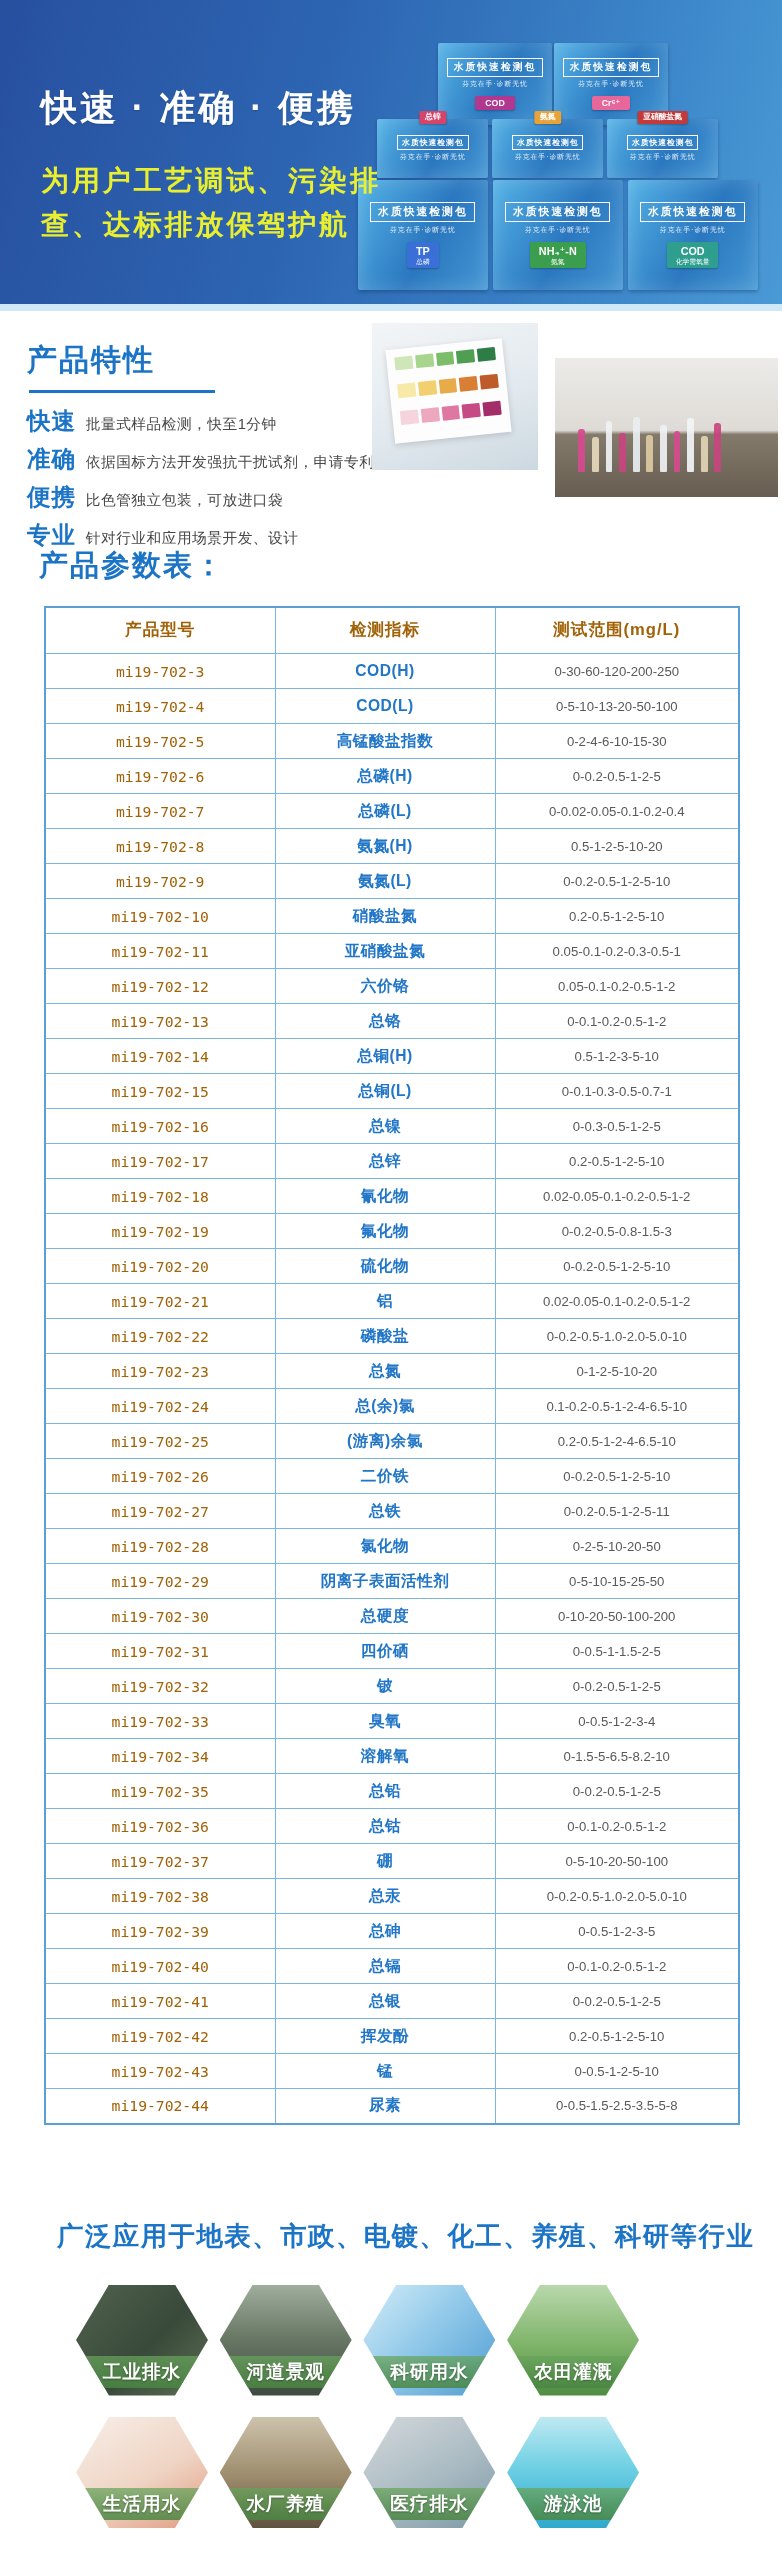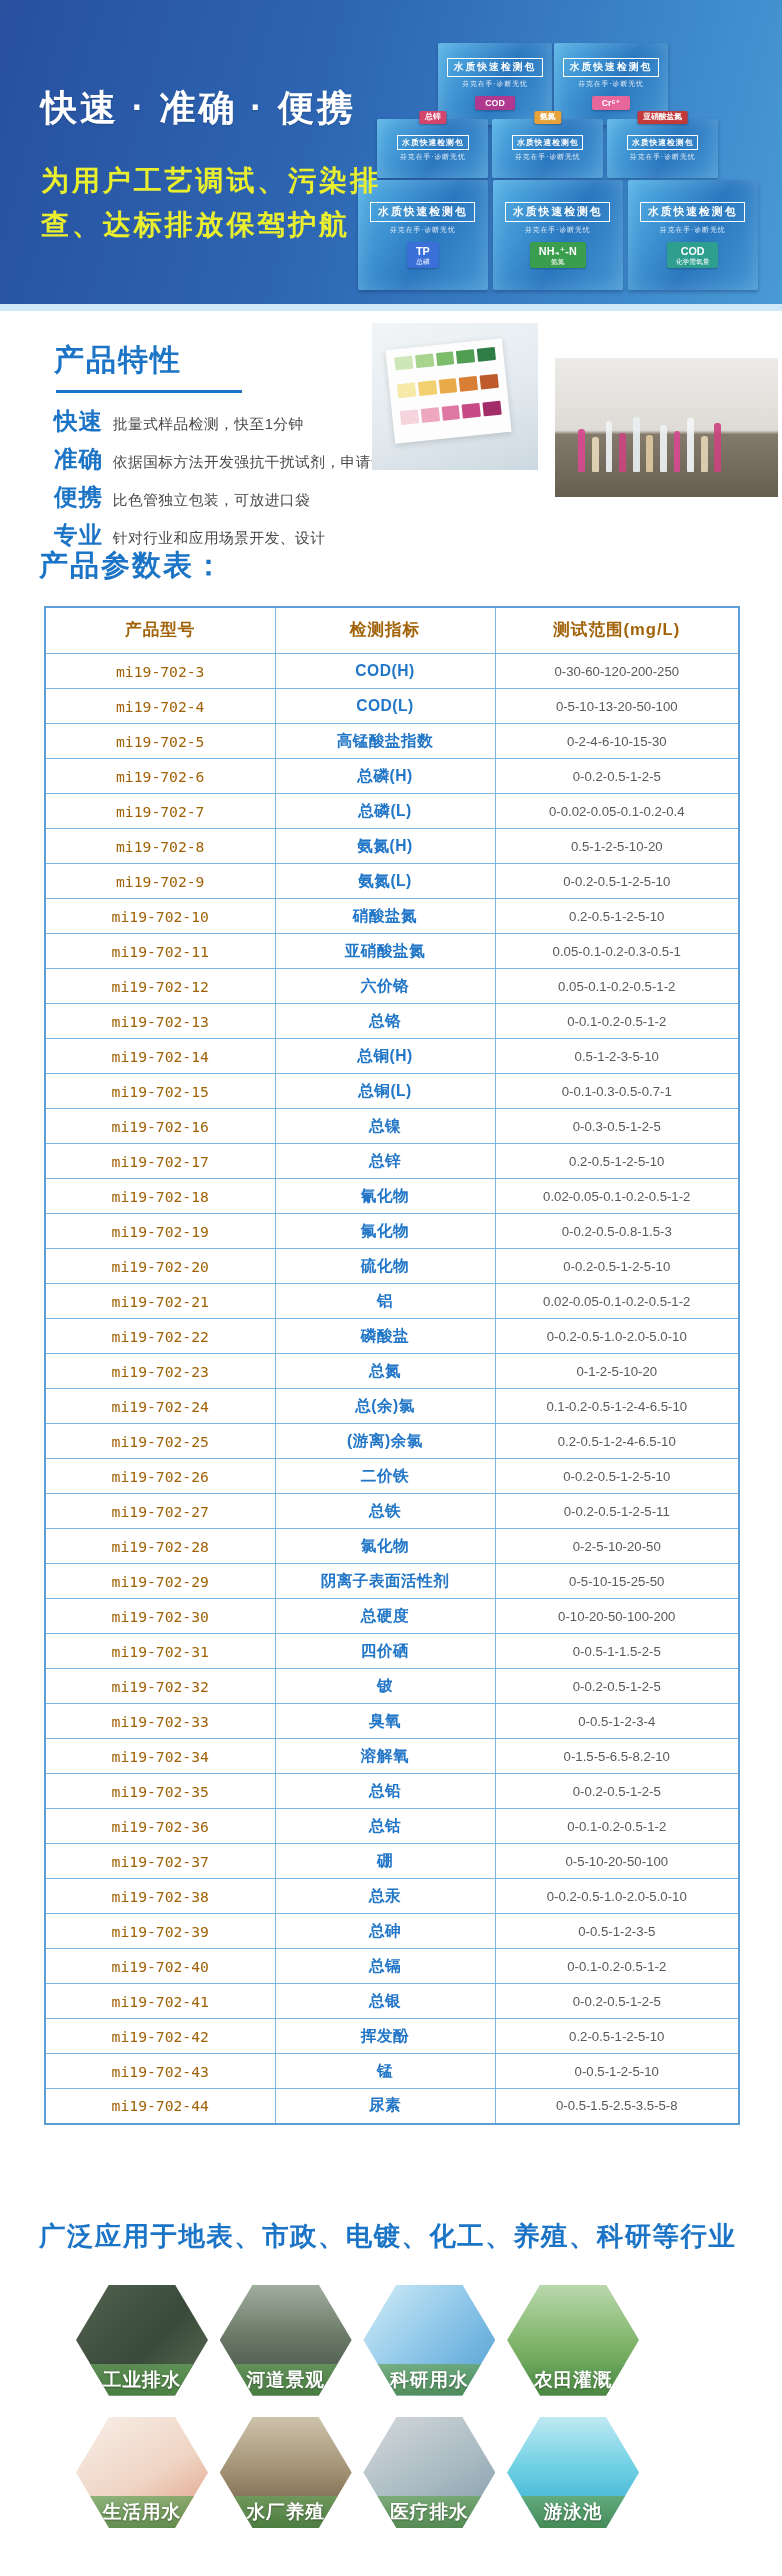--- a/index.html
+++ b/index.html
@@ -38,21 +38,21 @@
   .tier-mid .ttl    { font-size:7.8px;  padding:1px 3.9px; letter-spacing:1px; }
   .tier-bottom .ttl { font-size:10.8px; padding:2px 6.8px; }
   .pbox .sub2 { font-size:6.8px; opacity:.85; margin-top:2.9px; letter-spacing:1px; white-space:nowrap; }
   .chip { border-radius:2px; color:#fff; font-weight:bold; text-align:center; line-height:1.15; box-shadow:0 1px 2px rgba(0,0,0,.25); }
   .tier-top .chip    { margin-top:6.8px; font-size:8.8px;  padding:2px 9.8px; }
   .tier-mid .chip    { position:absolute; top:-7.8px; left:50%; transform:translateX(-50%); font-size:7.8px; padding:2px 5.9px; white-space:nowrap; }
   .tier-bottom .chip { margin-top:7.8px; font-size:10.8px; padding:2.9px 8.8px; }
   .chip .chip-sub { font-size:6.8px; font-weight:normal; }
 
   
-  .features { position:relative; height:235px; padding:29px 0 0 54px; }
+  .features { position:relative; height:235px; padding:29px 0 0 27px; }
   .sec-h { color:#1b74c5; font-weight:bold; }
   .features .sec-h { font-size:30px; letter-spacing:2px; }
   .underline { width:186px; height:2.9px; background:#1b74c5; margin:8.8px 0 12.7px 2px; }
   .feat-list { list-style:none; }
   .feat-list li { display:flex; align-items:baseline; margin-bottom:5.9px; }
   .feat-term { color:#1b74c5; font-weight:bold; font-size:23.5px; letter-spacing:1px; margin-right:9.8px; white-space:nowrap; }
   .feat-desc { color:#474747; font-size:14.7px; letter-spacing:0.5px; }
 
   .photo { position:absolute; overflow:hidden; }
   .photo1 { left:372px; top:11.7px; width:166px; height:147px; background:linear-gradient(160deg,#f2f5f7 0%,#e3eaef 55%,#ccd8e0 100%); }
@@ -69,25 +69,25 @@
   .ptable col.c1 { width:230px; } .ptable col.c2 { width:220px; } .ptable col.c3 { width:244px; }
   .ptable th, .ptable td { border:1px solid #7ab4e0; text-align:center; vertical-align:middle; }
   .ptable th { height:47px; color:#a16207; font-size:16.6px; font-weight:bold; letter-spacing:1px; background:#fff; }
   .ptable td { height:35px; background:#fff; }
   td.model { color:#a16207; font-size:14.7px; font-family:"DejaVu Sans Mono","Liberation Mono",monospace; }
   td.indicator { color:#2176c7; font-size:15.6px; font-weight:bold; letter-spacing:0.5px; }
   td.range { color:#58595b; font-size:13.2px; }
 
   
   .apps { padding:94px 0 39px 39px; }
-  .apps .sec-h { font-size:26.4px; letter-spacing:1.5px; }
+  .apps .sec-h { font-size:26.4px; letter-spacing:1.5px;margin-left:18px; }
   .hex-grid { margin:31px 0 0 37px; display:grid; grid-template-columns:repeat(4,132px); gap:21.5px 11.7px; }
   .hex { position:relative; width:132px; height:111px;
     clip-path:polygon(25% 0,75% 0,100% 50%,75% 100%,25% 100%,0 50%); }
-  .hex-label { position:absolute; left:0; right:0; bottom:0; height:32px;
+  .hex-label { position:absolute; left:0; right:0; bottom:8px; height:32px;
     background:linear-gradient(180deg,rgba(104,164,92,.72),rgba(74,134,66,.85));
     color:#fff; font-size:18.6px; font-weight:bold; letter-spacing:1px;
     display:flex; align-items:center; justify-content:center; text-shadow:0 1px 2px rgba(0,0,0,.35); }
 </style>
 </head>
 <body>
 
 <header class="banner">
   <div class="banner-text">
     <div class="banner-title">

